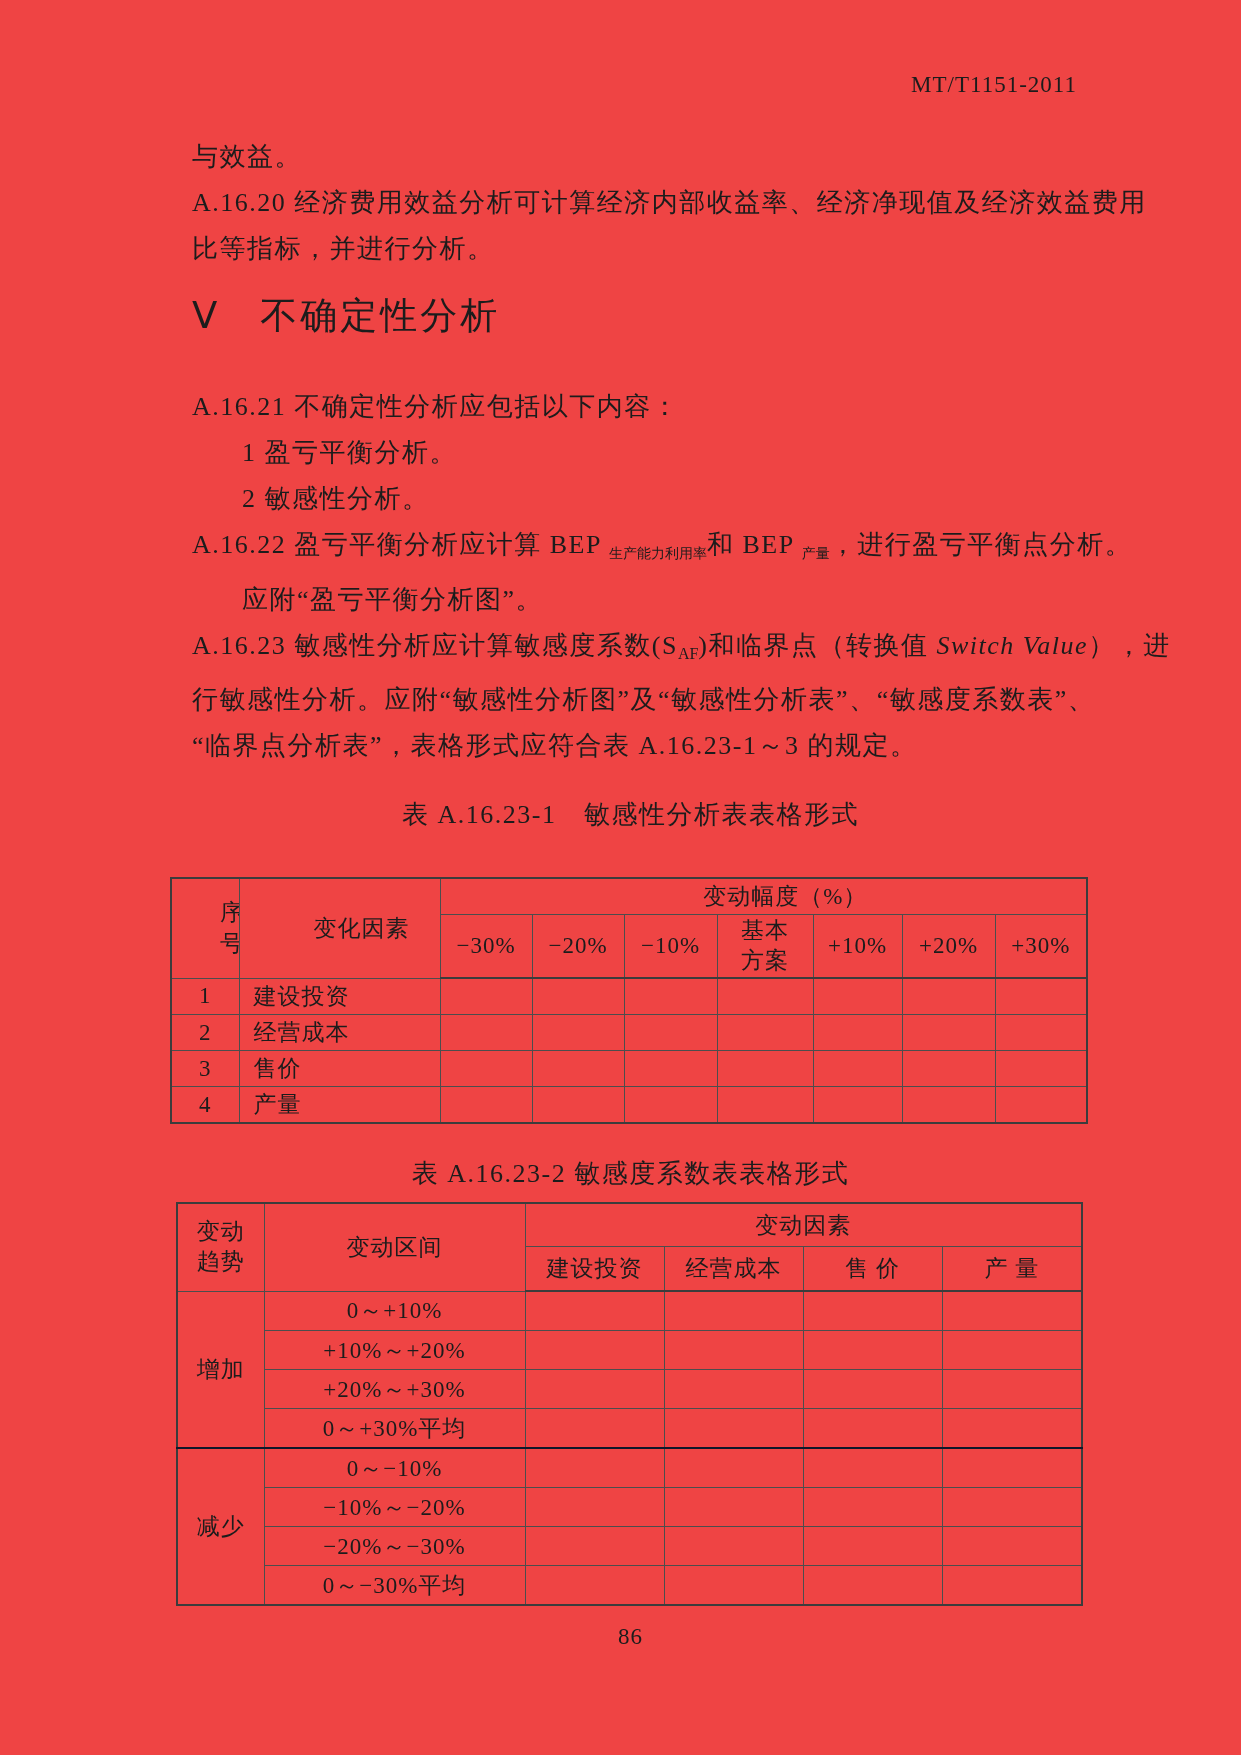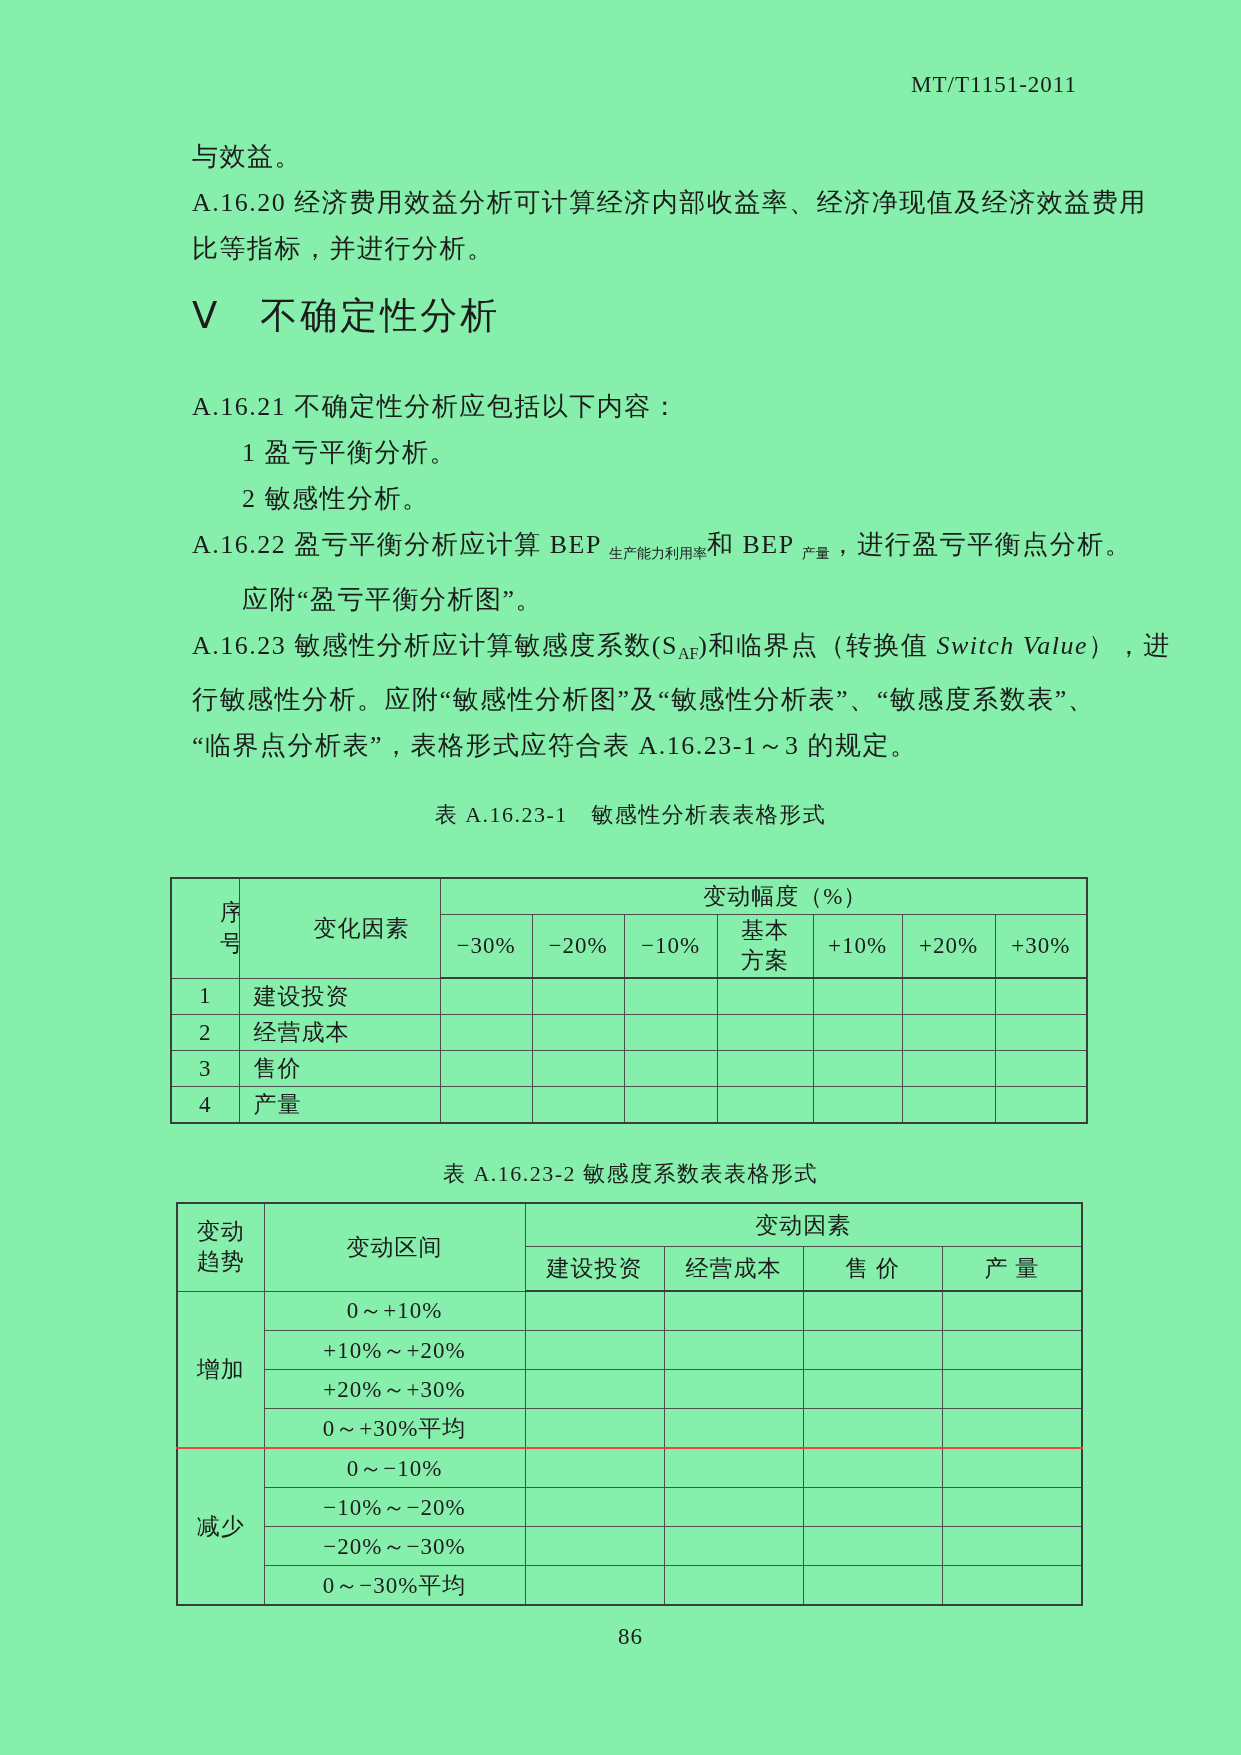--- a/index.html
+++ b/index.html
@@ -1,20 +1,20 @@
 <!DOCTYPE html>
 <html><head>
 <meta charset="utf-8">
 <style>
   html,body{margin:0;padding:0;background:#e8e8e8;}
   .page{
     position:relative;
     width:1241px;height:1755px;
     margin:0 auto;
-    background:#86efac;
+    background:#ef4444;
     box-sizing:border-box;
     padding:70px 150px 0 170px;
     font-family:"Liberation Serif","DejaVu Serif",serif;
     color:#1c1c1c;
     overflow:hidden;
   }
   .doc-header{
     height:30px;line-height:30px;
     text-align:right;
     padding-right:14px;
@@ -44,21 +44,21 @@
     vertical-align:-5px;
   }
   .subsc-latin{
     font-size:16px;
     letter-spacing:0;
     vertical-align:-5px;
   }
   .it{font-style:italic;}
   .table-caption{
     margin:26px 0 0 0;
-    font-size:22px;
+    font-size:26px;
     letter-spacing:1.5px;
     line-height:40px;
     text-align:center;
     white-space:pre;
   }
   .caption-t1{margin-top:26px;}
   .caption-t2{margin-top:30px;}
   table.form{
     border-collapse:collapse;
     table-layout:fixed;
@@ -76,21 +76,21 @@
   }
   .t1{width:916px;margin-top:42px;}
   .t2{width:905px;margin-top:8px;margin-left:6px;}
   .t1 .hrow1 th{height:35px;padding-left:48px;}
   .t1 .hrow2 th{height:62px;border-bottom:2px solid #3c3c3c;}
   .t1 .drow td{height:35px;}
   .t1 td.factor-cell{text-align:left;padding-left:14px;}
   .t2 .hrow1 th{height:42px;}
   .t2 .hrow2 th{height:43px;border-bottom:2px solid #3c3c3c;}
   .t2 .drow td{height:38px;}
-  .t2 tr.group-sep td{border-top:2px solid #ef4444;}
+  .t2 tr.group-sep td{border-top:2px solid #0f172a;}
   th.span2{border-bottom:2px solid #3c3c3c;}
   .wrap2{display:inline-block;max-width:2.35em;line-height:1.3;letter-spacing:1px;}
   .page-footer{
     margin-top:16px;
     text-align:center;
     font-size:23px;
     letter-spacing:1px;
     line-height:30px;
   }
 </style>

